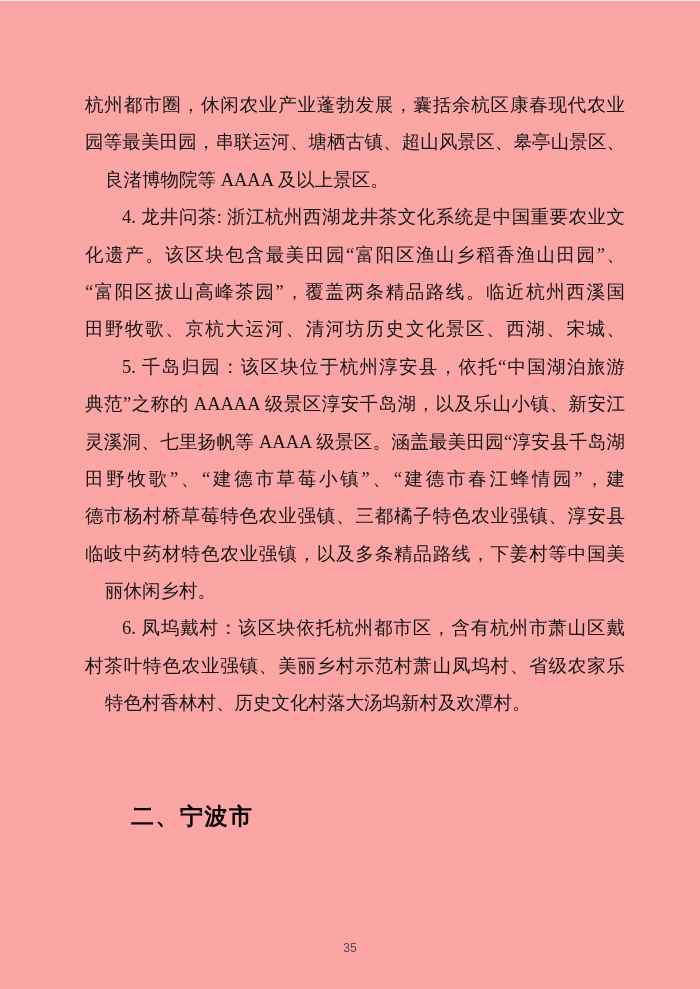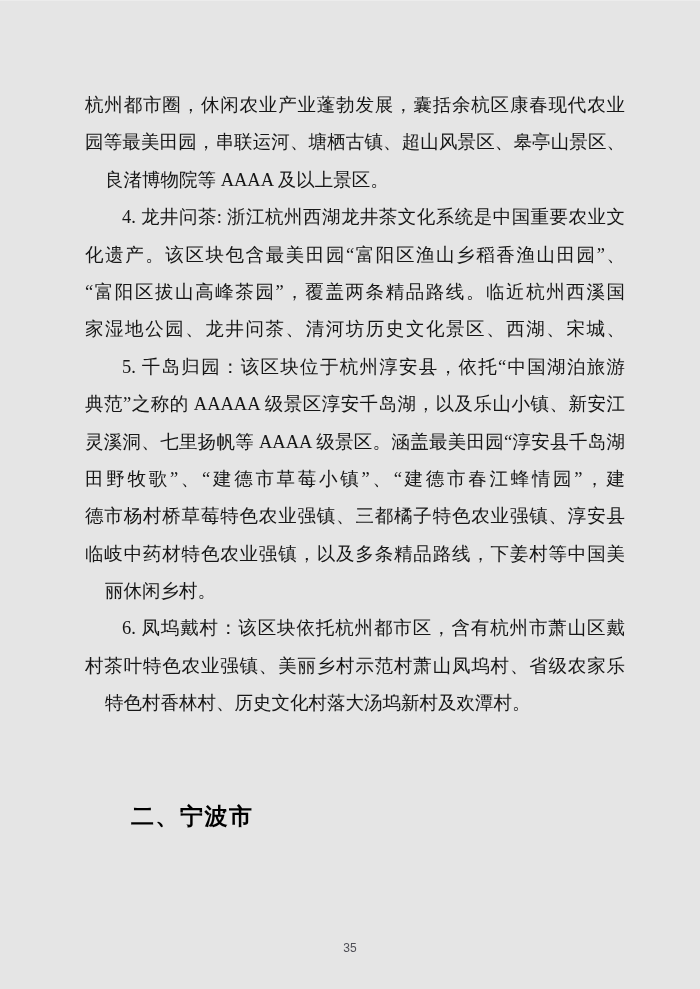--- a/index.html
+++ b/index.html
@@ -4,21 +4,21 @@
 <style>
   html, body {
     margin: 0;
     padding: 0;
     background: #ffffff;
   }
   .page {
     position: relative;
     width: 700px;
     height: 989px;
-    background: #e5e5e5;
+    background: #fca5a5;
     box-sizing: border-box;
     padding: 86px 75px 0 85px;
     border-top: 1px solid #ececec;
     overflow: hidden;
     font-family: "Liberation Serif", "DejaVu Serif", serif;
     color: #161616;
   }
   .doc-body {
     width: 540px;
     font-size: 18.5px;
@@ -66,21 +66,21 @@
   <div class="doc-body" id="doc-body">
       <div class="paragraph">
         <div class="text-line">杭州都市圈，休闲农业产业蓬勃发展，囊括余杭区康春现代农业</div>
         <div class="text-line">园等最美田园，串联运河、塘栖古镇、超山风景区、皋亭山景区、</div>
         <div class="text-line last">良渚博物院等 AAAA 及以上景区。</div>
       </div>
       <div class="paragraph">
         <div class="text-line indent">4. 龙井问茶: 浙江杭州西湖龙井茶文化系统是中国重要农业文</div>
         <div class="text-line">化遗产。该区块包含最美田园“富阳区渔山乡稻香渔山田园”、</div>
         <div class="text-line">“富阳区拔山高峰茶园”，覆盖两条精品路线。临近杭州西溪国</div>
-        <div class="text-line">家湿地公园、龙井问茶、清河坊历史文化景区、西湖、宋城、</div>
+        <div class="text-line">田野牧歌、京杭大运河、清河坊历史文化景区、西湖、宋城、</div>
       </div>
       <div class="paragraph">
         <div class="text-line indent">5. 千岛归园：该区块位于杭州淳安县，依托“中国湖泊旅游</div>
         <div class="text-line">典范”之称的 AAAAA 级景区淳安千岛湖，以及乐山小镇、新安江</div>
         <div class="text-line">灵溪洞、七里扬帆等 AAAA 级景区。涵盖最美田园“淳安县千岛湖</div>
         <div class="text-line">田野牧歌”、“建德市草莓小镇”、“建德市春江蜂情园”，建</div>
         <div class="text-line">德市杨村桥草莓特色农业强镇、三都橘子特色农业强镇、淳安县</div>
         <div class="text-line">临岐中药材特色农业强镇，以及多条精品路线，下姜村等中国美</div>
         <div class="text-line last">丽休闲乡村。</div>
       </div>

